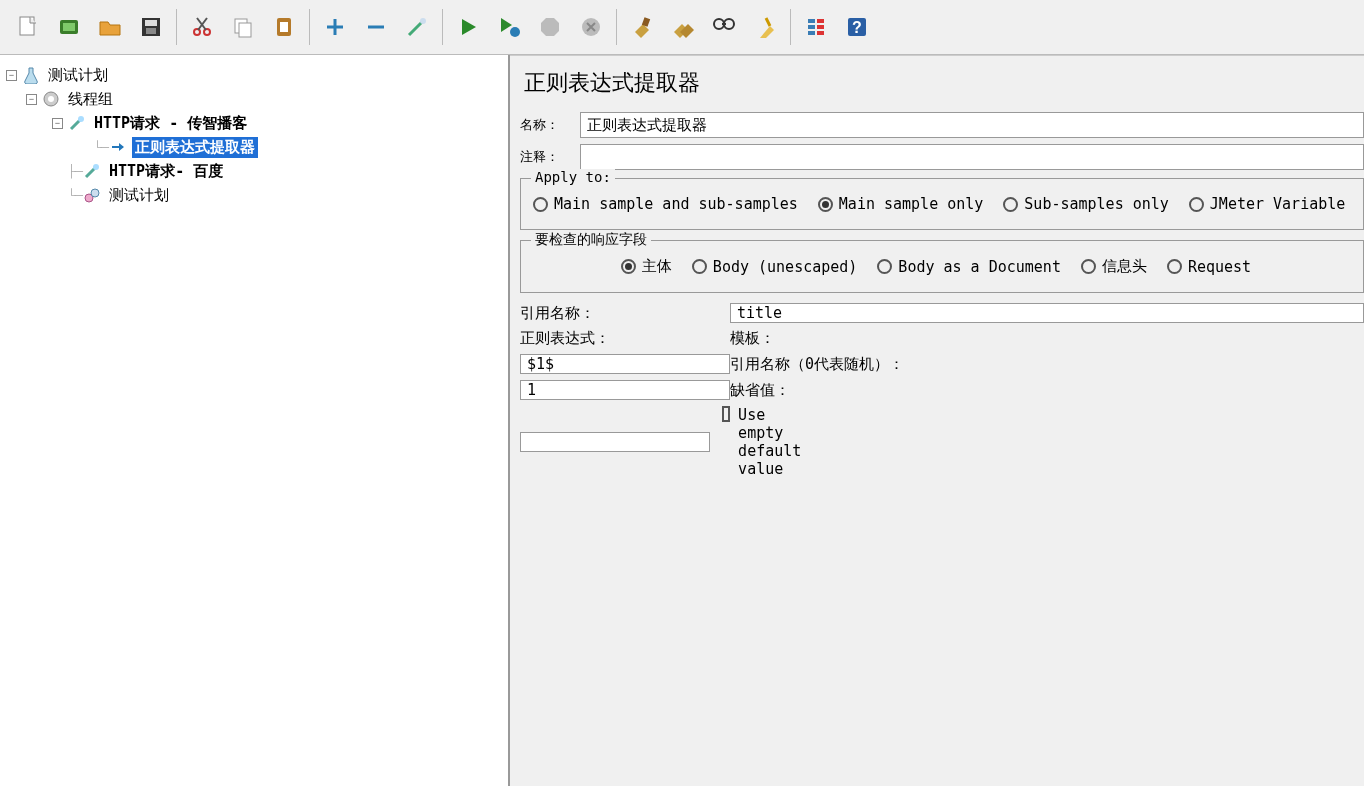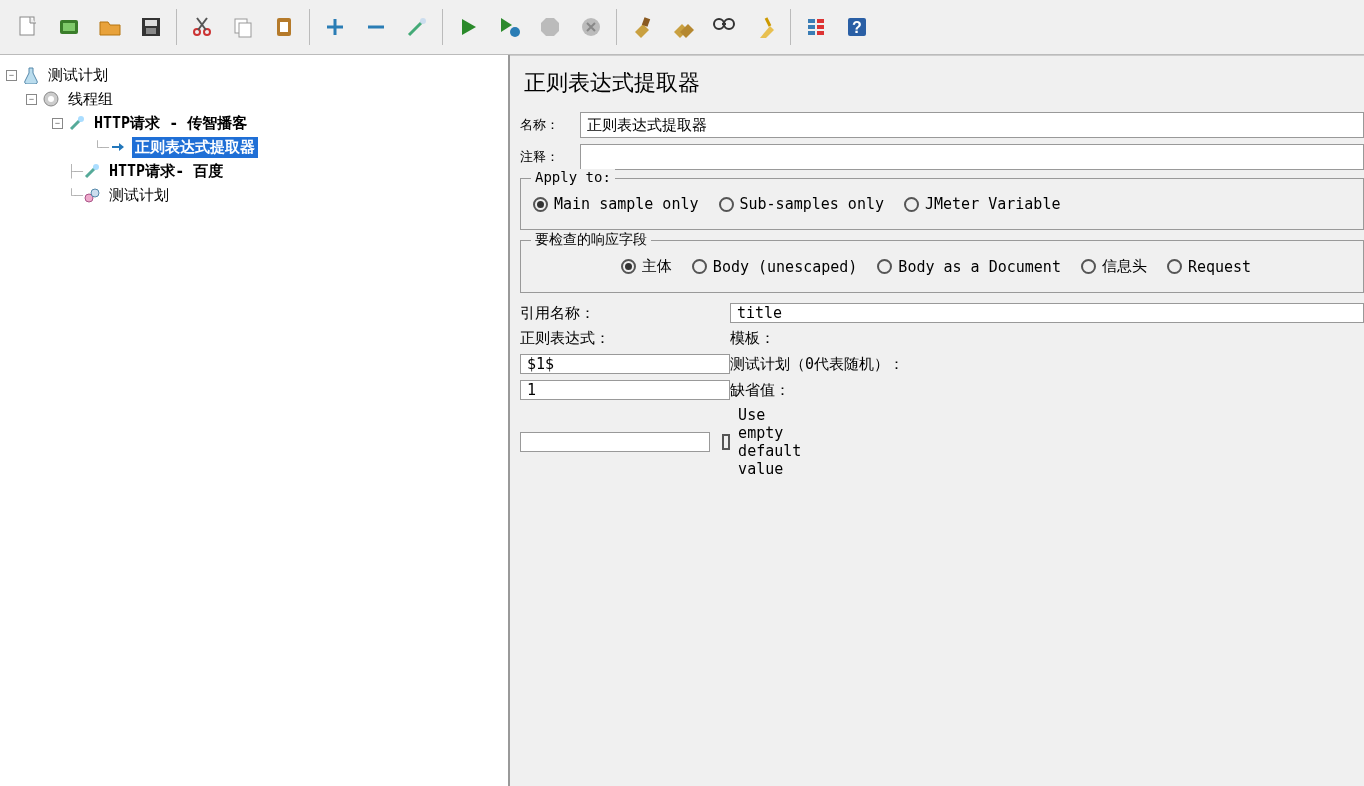--- a/index.html
+++ b/index.html
@@ -148,21 +148,21 @@
   padding: 2px 6px;
   font-size: 15px;
   font-family: "Consolas","SimSun",monospace;
   width: 100%;
 }
 .default-row { display:flex; align-items:center; gap:12px; }
 .default-row input[type=text]{ width:190px; }
 .cbx {
   width:16px; height:16px; border:2px solid #555; display:inline-block;
 }
-.checkbox-wrap { display:inline-flex; align-items:center; gap:8px; font-family:"Consolas","SimSun",monospace; }
+.checkbox-wrap { display:inline-flex; align-items:flex-start; gap:8px; font-family:"Consolas","SimSun",monospace; }
 
 
 svg { display:block; }
 </style>
 </head>
 <body>
 
 <div class="toolbar">
   <div class="tbtn">
       <svg width="26" height="26">
@@ -369,20 +369,24 @@
     </div>
     <div class="field-row">
       <div class="field-label">注释：</div>
       <input class="field-input" type="text" value="" style="">
     </div>
 
     <div class="groupbox">
       <div class="groupbox-title">Apply to:</div>
       <div class="radio-row">
         <label class="radio">
+            <span class="radio-dot"></span>
+            <span>Main sample and sub-samples</span>
+          </label>
+        <label class="radio">
             <span class="radio-dot checked"></span>
             <span>Main sample only</span>
           </label>
         <label class="radio">
             <span class="radio-dot"></span>
             <span>Sub-samples only</span>
           </label>
         <label class="radio">
             <span class="radio-dot"></span>
             <span>JMeter Variable</span>
@@ -418,21 +422,21 @@
 
     <div class="form-grid">
       <div class="lab">引用名称：</div>
       <input type="text" value="title" style="">
 
       <div class="lab">正则表达式：</div>
 
       <div class="lab">模板：</div>
       <input type="text" value="$1$" style="">
 
-      <div class="lab">测试计划（0代表随机）：</div>
+      <div class="lab">引用名称（0代表随机）：</div>
       <input type="text" value="1" style="">
 
       <div class="lab">缺省值：</div>
       <div class="default-row">
         <input type="text" value="" style="">
         <label class="checkbox-wrap">
           <span class="cbx"></span>
           <span>Use empty default value</span>
         </label>
       </div>

